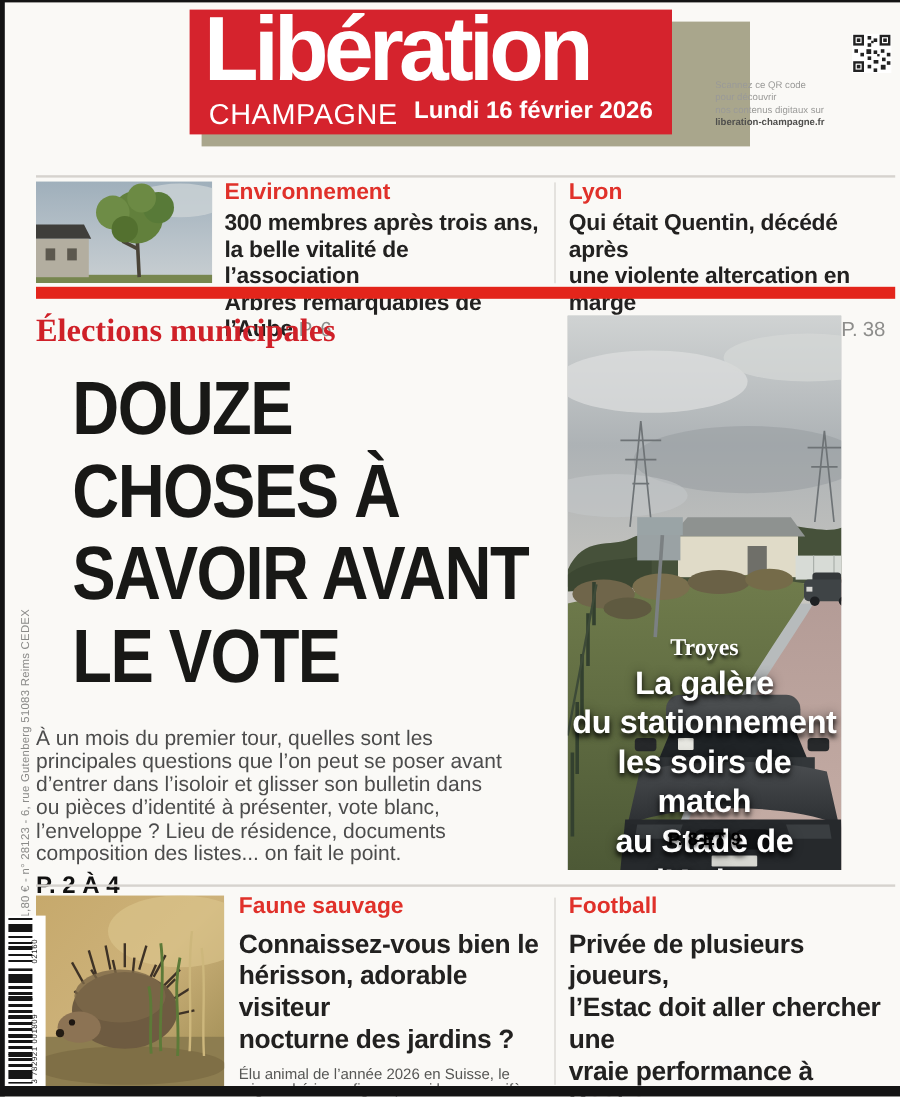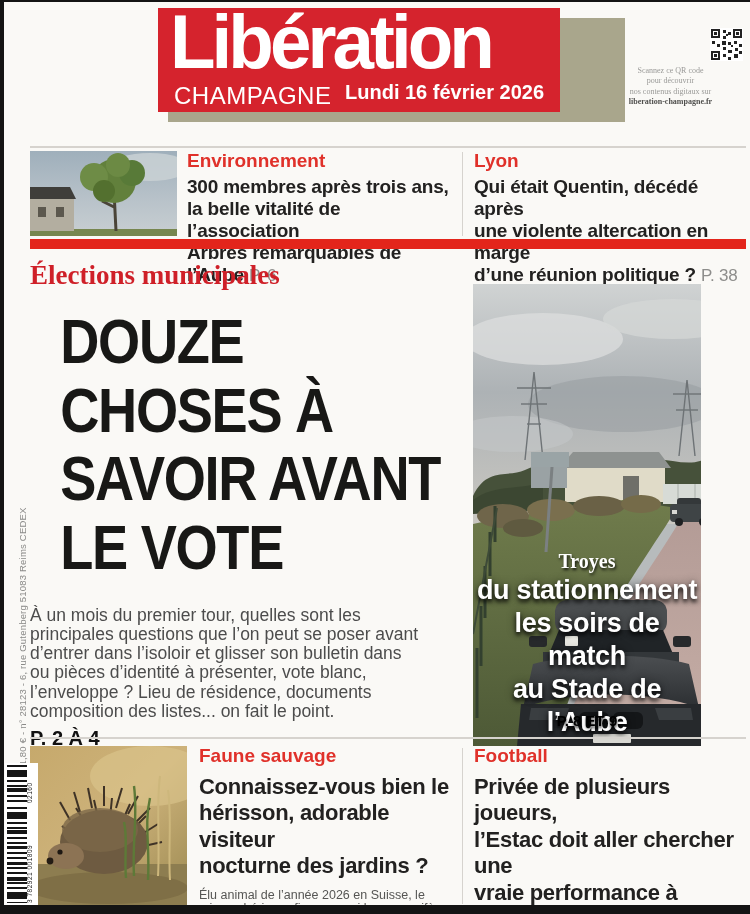--- a/index.html
+++ b/index.html
@@ -25,22 +25,22 @@
   .mast-edition{
     position:absolute;left:16px;bottom:4px;color:#fff;
     font-size:24px;font-weight:400;letter-spacing:.5px;line-height:1;
   }
   .mast-date{
     position:absolute;right:16px;bottom:10px;color:#fff;
     font-size:20px;font-weight:700;line-height:1;
   }
   .qr{position:absolute;left:710px;top:28px;width:33px;height:33px;}
   .qr-caption{
-    position:absolute;left:596px;top:66px;width:149px;text-align:center;
-    font-size:8px;line-height:1.3;color:#9a9a98;font-family:Liberation Serif, serif;
+    position:absolute;left:596px;top:66px;width:149px;text-align:left;
+    font-size:8px;line-height:1.3;color:#9a9a98;
   }
   .qr-caption .bold{font-weight:700;color:#4f4f4d;}
 
   
   .rule{position:absolute;background:var(--rule-gray,#d6d3ce);}
   .redbar{position:absolute;left:30px;top:239px;width:716px;height:10px;background:var(--bar-red,#e3251b);}
 
   
   .teaser-img{position:absolute;left:30px;top:151px;width:147px;height:85px;overflow:hidden;}
   .teaser{position:absolute;top:151px;}
@@ -60,21 +60,21 @@
     display:block;font-size:63px;font-weight:900;color:#181816;
     line-height:1.09;letter-spacing:-1.5px;transform:scale(0.86,1);transform-origin:center;
     white-space:nowrap;
   }
   .lead-standfirst{
     margin-top:24px;font-size:17.5px;line-height:1.1;color:var(--body-gray,#4c4c4c);
   }
   .lead-pageref{margin-top:6px;font-size:20px;font-weight:700;color:#111;}
 
   
-  .photo{position:absolute;left:473px;top:284px;width:228px;height:462px;overflow:hidden;background:#b7bbbc;}
+  .photo{position:absolute;left:473px;top:263px;width:228px;height:462px;overflow:hidden;background:#b7bbbc;}
   .photo svg{position:absolute;left:0;top:0;}
   .photo-kicker{
     position:absolute;left:0;top:266px;width:100%;text-align:center;
     font-family:"Liberation Serif",serif;font-weight:700;font-size:20px;color:#fff;
     text-shadow:1px 2px 3px rgba(0,0,0,.85);
   }
   .photo-headline{position:absolute;left:0;top:290px;width:100%;text-align:center;}
   .photo-headline .hl{
     display:block;font-size:27px;font-weight:800;color:#fff;line-height:1.22;letter-spacing:-0.3px;
     text-shadow:0 3px 4px rgba(0,0,0,.9),0 0 10px rgba(0,0,0,.45);
@@ -336,20 +336,21 @@
       <path d="M60,380 C100,369 176,369 216,380 L226,424 C180,406 96,406 50,424 Z" fill="url(#phood)"></path>
       <path d="M48,420 L228,420 L232,462 L44,462 Z" fill="#26292c"></path>
       <rect x="106" y="428" width="30" height="17" rx="6" fill="#141618"></rect>
       <rect x="140" y="428" width="30" height="17" rx="6" fill="#141618"></rect>
       <rect x="120" y="450" width="38" height="9" rx="1" fill="#d8d8d2"></rect>
       <polygon points="58,424 96,424 92,436 56,436" fill="#3a3e41"></polygon>
       <polygon points="218,424 182,424 186,436 220,436" fill="#3a3e41"></polygon>
     </svg>
     <div class="photo-kicker">Troyes</div>
     <div class="photo-headline">
+      <span class="hl">La galère</span>
       <span class="hl">du stationnement</span>
       <span class="hl">les soirs de match</span>
       <span class="hl">au Stade de l’Aube</span>
     </div>
     <div class="photo-pageref">P. 8 ET 9</div>
   </div>
 
   <div class="rule" style="left:30px;top:737px;width:716px;height:2px;"></div>
 
   <div class="story-img">

